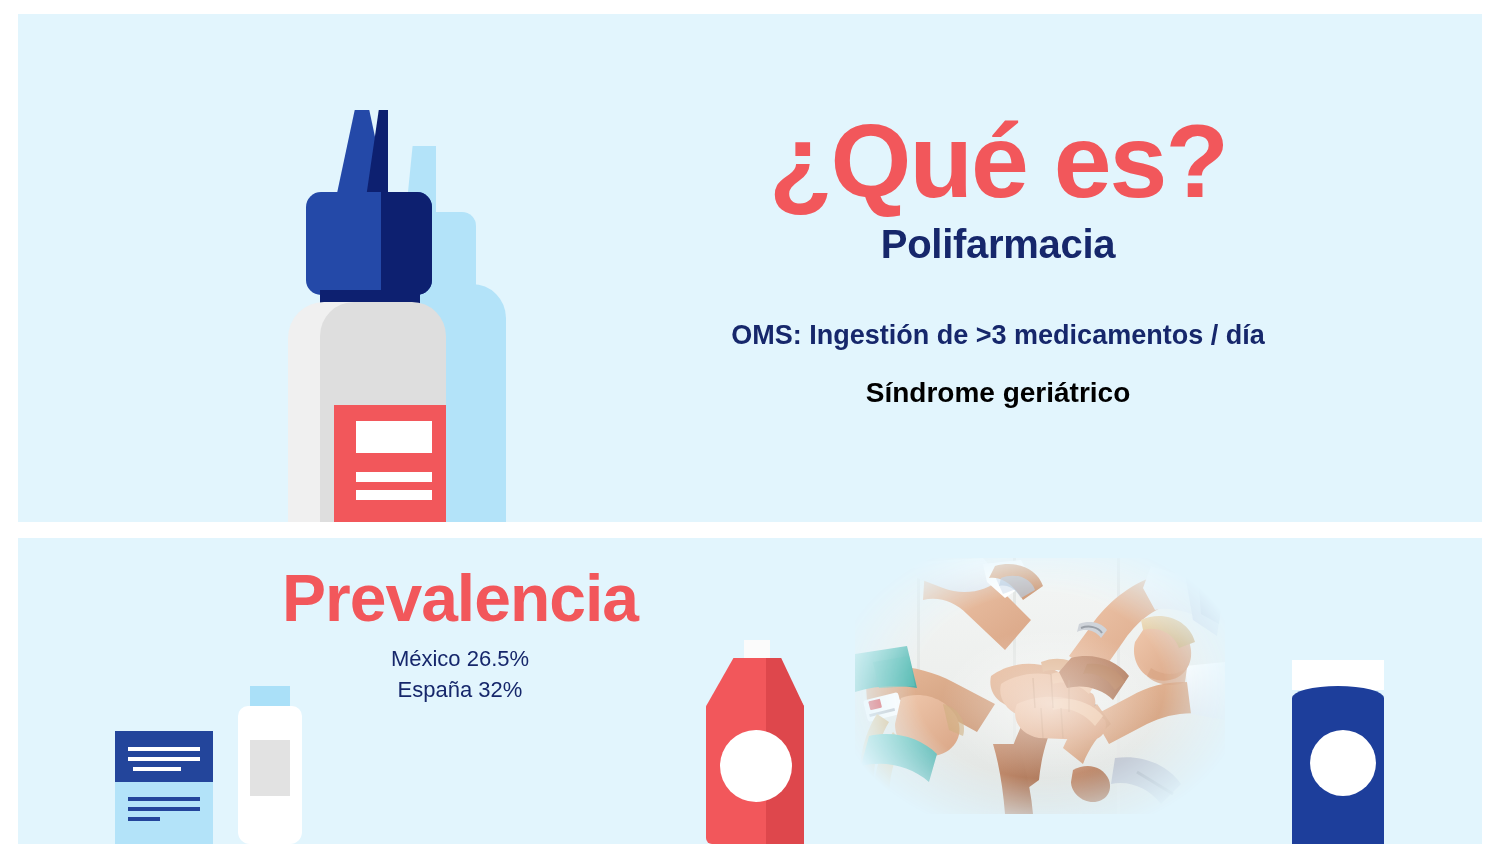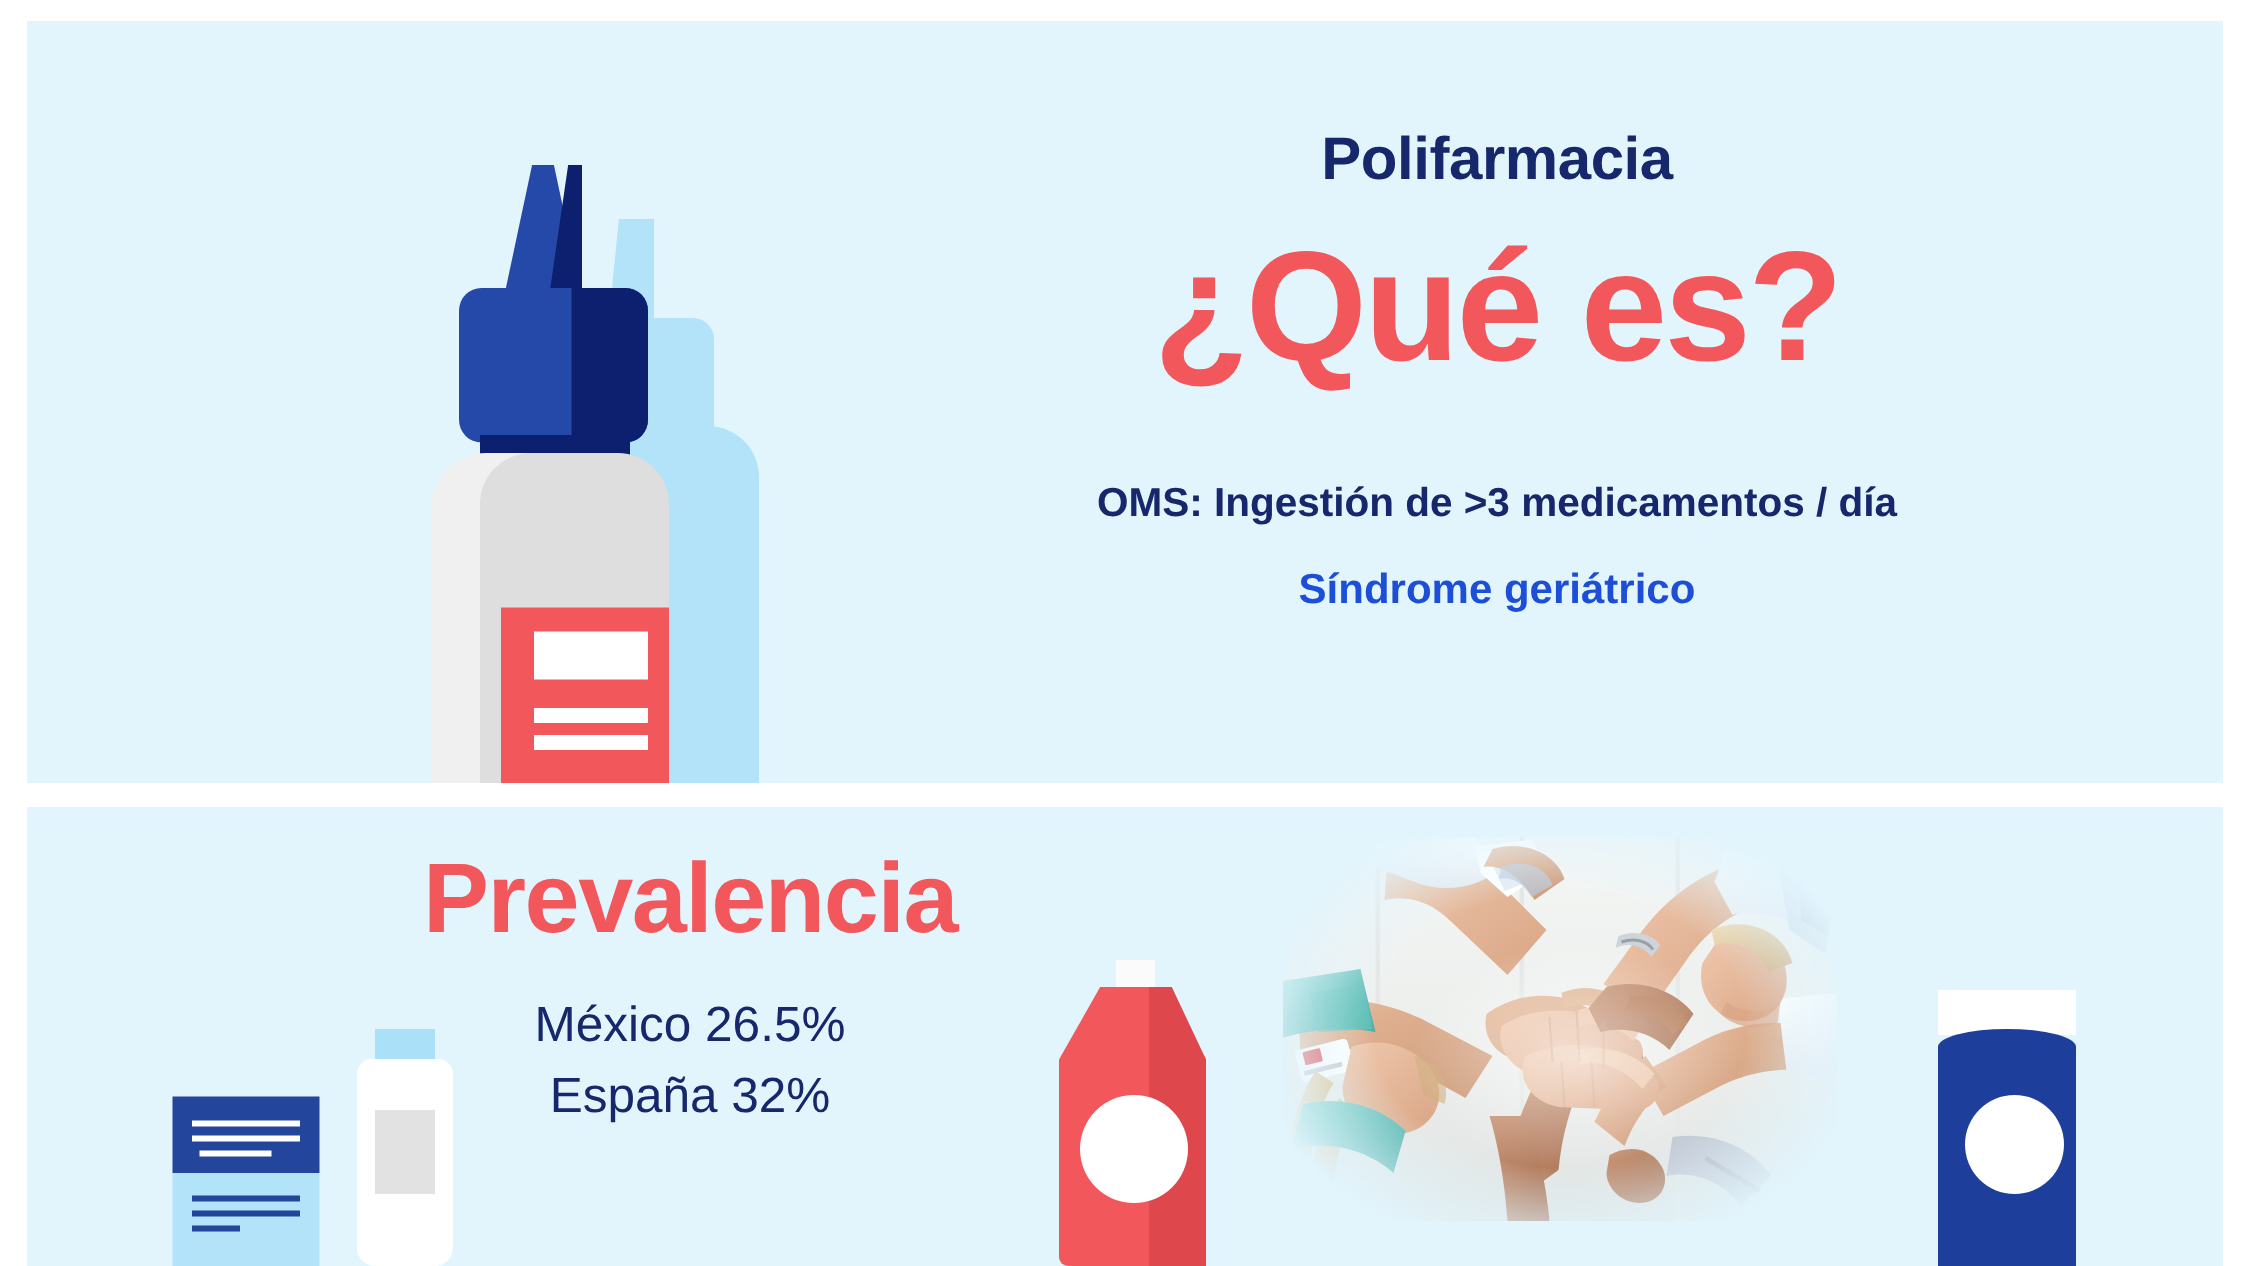--- a/index.html
+++ b/index.html
@@ -54,21 +54,21 @@
   #definition {
     font-size: 27px;
     color: #16276b;
     line-height: 1.3;
     margin-top: 52px;
     font-weight: bold;
   }
   #syndrome {
     font-size: 28px;
     font-weight: bold;
-    color: #1d4ed8;
+    color: #000000;
     line-height: 1.3;
     margin-top: 22px;
   }
 
   
   #dropper-bottle {
     position: absolute;
     left: 240px;
     top: 70px;
     width: 300px;
@@ -129,22 +129,22 @@
     text-align: center;
   }
   #prevalence-title {
     font-size: 66px;
     font-weight: bold;
     color: #f2575b;
     letter-spacing: -1px;
     line-height: 1.1;
   }
   #prevalence-stats {
-    margin-top: 24px;
-    font-size: 33px;
+    margin-top: 8px;
+    font-size: 22px;
     color: #16276b;
     line-height: 1.45;
   }
 
   
   #pill-card { position: absolute; left: 115px; top: 731px; width: 98px; height: 113px; }
   #pc-top {
     position: absolute; left: 0; top: 0; width: 98px; height: 51px;
     background: #23459b;
   }
@@ -230,22 +230,22 @@
       <div id="db-neck"></div>
       <div id="db-body-light"></div>
       <div id="db-body"></div>
       <div id="db-label"></div>
       <div class="db-label-bar" id="db-bar-1"></div>
       <div class="db-label-bar" id="db-bar-2"></div>
       <div class="db-label-bar" id="db-bar-3"></div>
     </div>
 
     <div id="top-text">
+      <div id="headline">¿Qué es?</div>
       <div id="eyebrow-title">Polifarmacia</div>
-      <div id="headline">¿Qué es?</div>
       <div id="definition">OMS: Ingestión de &gt;3 medicamentos / día</div>
       <div id="syndrome">Síndrome geriátrico</div>
     </div>
 
   </div>
 
   <div class="panel" id="panel-bottom">
   </div>
 
   <div id="pill-card">

